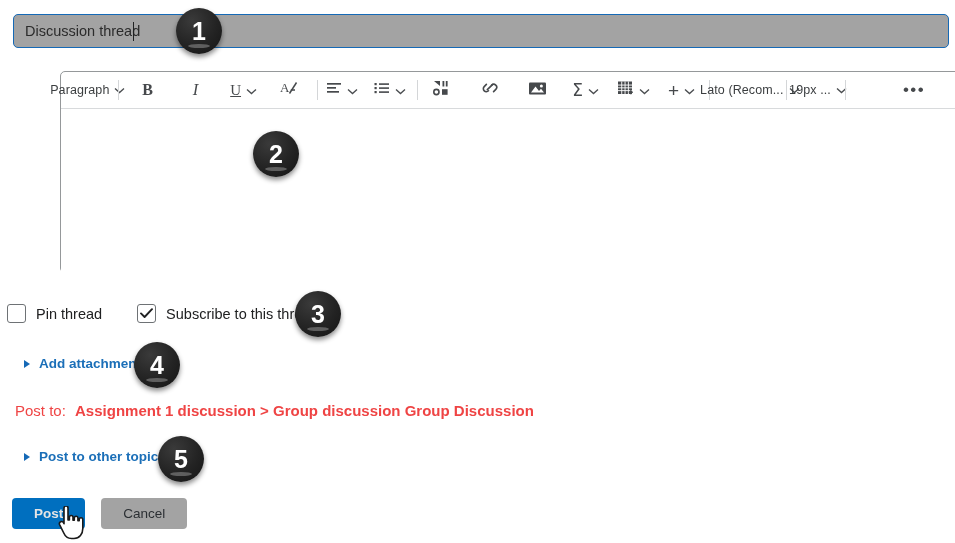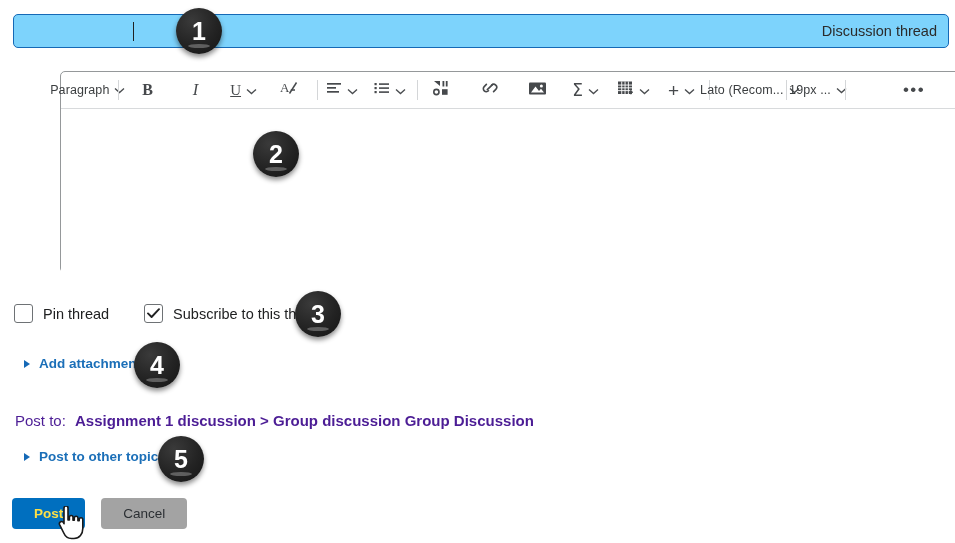--- a/index.html
+++ b/index.html
@@ -28,23 +28,22 @@
   .title-input {
     width: 100%;
     height: 100%;
     box-sizing: border-box;
     border: 1.5px solid #1569b6;
     border-radius: 5px;
     padding: 0 11px;
     font-family: "Liberation Sans", sans-serif;
     font-size: 14.5px;
     color: #2b2b2b;
-    background: #7dd3fc;
+    background: #a3a3a3;
     outline: none;
-    text-align: right;
   }
   .title-caret {
     position: absolute;
     left: 133px;
     top: 22px;
     width: 1px;
     height: 19px;
     background: #202122;
   }
 
@@ -112,21 +111,21 @@
 
   .editor-body {
     height: 164px;
     position: relative;
     background: #fff;
   }
 
   
   .checkbox-row {
     position: absolute;
-    left: 14px;
+    left: 7px;
     top: 304px;
     display: flex;
     align-items: flex-end;
   }
   .cb-item { display: flex; align-items: center; margin-right: 35px; }
   .cb-box {
     width: 19px;
     height: 19px;
     box-sizing: border-box;
     border: 1.5px solid #6e7275;
@@ -163,41 +162,41 @@
     color: #1b6fb8;
     cursor: pointer;
   }
   #add-attachments { left: 24px; top: 356px; }
   #post-other      { left: 24px; top: 449px; }
 
   
   .post-to {
     position: absolute;
     left: 15px;
-    top: 412px;
+    top: 402px;
     font-size: 15px;
-    color: #4c1d95;
+    color: #ef4444;
     white-space: nowrap;
   }
   .post-to .label { font-weight: normal; }
   .post-to .value { font-weight: bold; margin-left: 5px; }
 
   
   .btn-row { position: absolute; left: 12px; top: 498px; display: flex; }
   .btn {
     border: none;
     border-radius: 4px;
     font-family: "Liberation Sans", sans-serif;
     font-size: 13.5px;
     font-weight: bold;
     height: 31px;
     padding: 0 22px;
     cursor: pointer;
   }
-  .btn-primary { background: #006fbf; color: #fde047; }
+  .btn-primary { background: #006fbf; color: #e5e5e5; }
   .btn-secondary { background: #a3a3a3; color: #2b2f33; margin-left: 16px; font-weight: normal; }
 
   .cursor-hand {
     position: absolute;
     left: 58px;
     top: 506px;
     width: 30px;
     height: 36px;
     pointer-events: none;
   }

